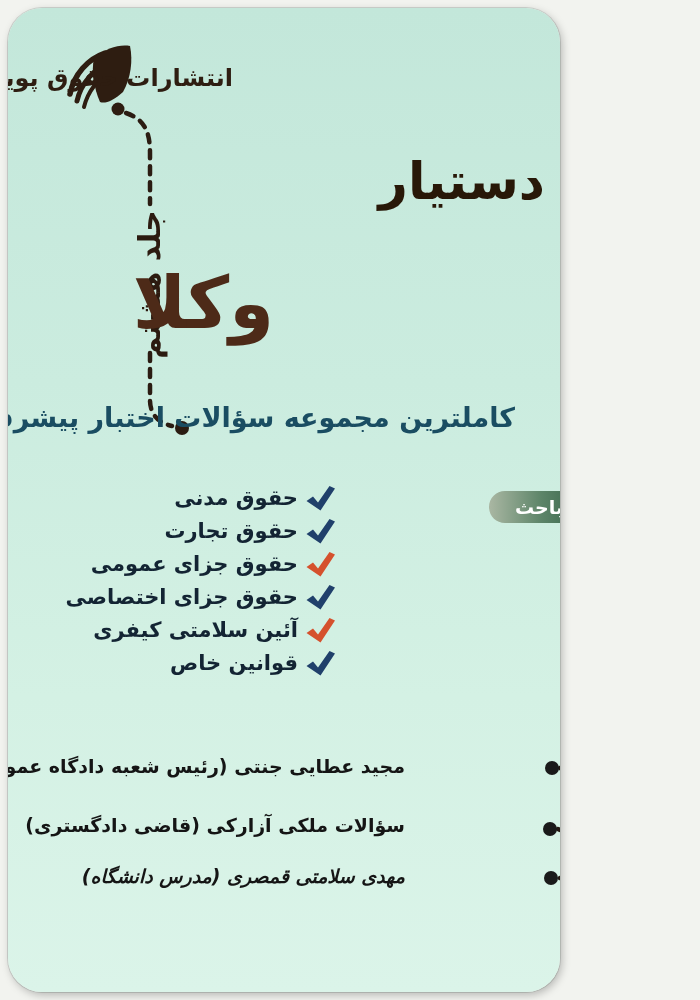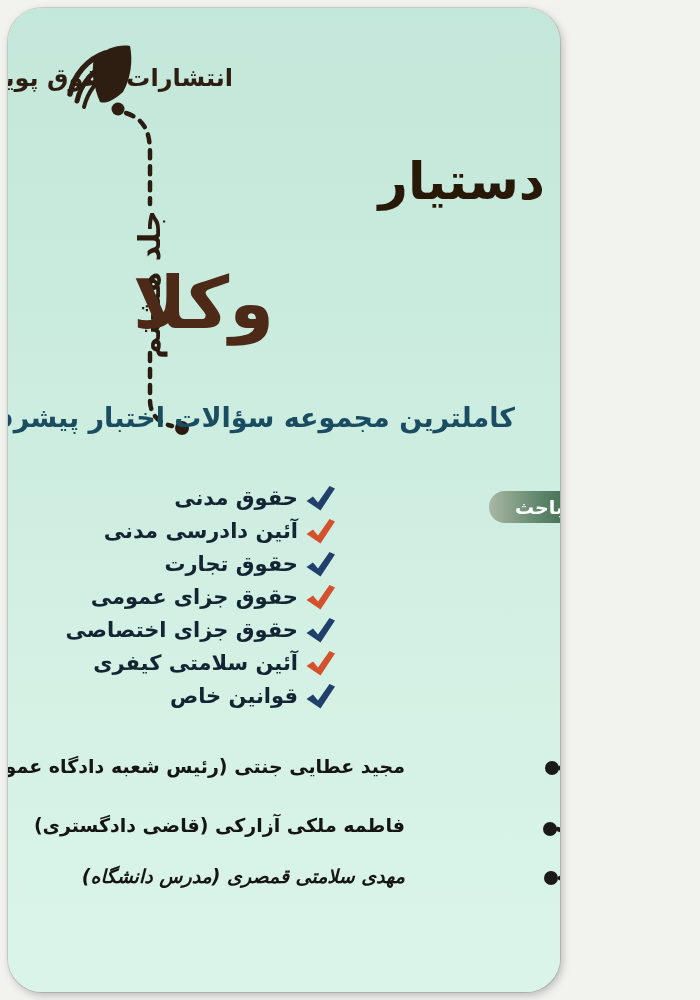--- a/index.html
+++ b/index.html
@@ -105,26 +105,20 @@
   </div>
 
   <div class="topics">
   <div class="topic-row">
     <svg class="check-icon" viewBox="0 0 58 52" aria-hidden="true" style="color: rgb(32, 64, 107);">
       <polygon points="0,32 13,23 23,35 46,2 57,7 28,51" fill="currentColor"></polygon>
     </svg>
     <span class="topic-label">حقوق مدنی</span>
   </div>
 
-  <div class="topic-row">
-    <svg class="check-icon" viewBox="0 0 58 52" aria-hidden="true" style="color: rgb(213, 81, 45);">
-      <polygon points="0,32 13,23 23,35 46,2 57,7 28,51" fill="currentColor"></polygon>
-    </svg>
-    <span class="topic-label">آئین دادرسی مدنی</span>
-  </div>
 
   <div class="topic-row">
     <svg class="check-icon" viewBox="0 0 58 52" aria-hidden="true" style="color: rgb(32, 64, 107);">
       <polygon points="0,32 13,23 23,35 46,2 57,7 28,51" fill="currentColor"></polygon>
     </svg>
     <span class="topic-label">حقوق تجارت</span>
   </div>
 
   <div class="topic-row">
     <svg class="check-icon" viewBox="0 0 58 52" aria-hidden="true" style="color: rgb(213, 81, 45);">
@@ -149,16 +143,16 @@
 
   <div class="topic-row">
     <svg class="check-icon" viewBox="0 0 58 52" aria-hidden="true" style="color: rgb(32, 64, 107);">
       <polygon points="0,32 13,23 23,35 46,2 57,7 28,51" fill="currentColor"></polygon>
     </svg>
     <span class="topic-label">قوانین خاص</span>
   </div>
 </div>
 
   <div class="txt author author-1">مجید عطایی جنتی (رئیس شعبه دادگاه عمومی حقوقی)</div>
-  <div class="txt author author-2">فاطمه ملکی آزارکی (قاضی دادگستری)</div>
+  <div class="txt author author-2">سؤالات ملکی آزارکی (قاضی دادگستری)</div>
   <div class="txt author author-3">مهدی سلامتی قمصری (مدرس دانشگاه)</div>
 
 </div>
 
 </body></html>

